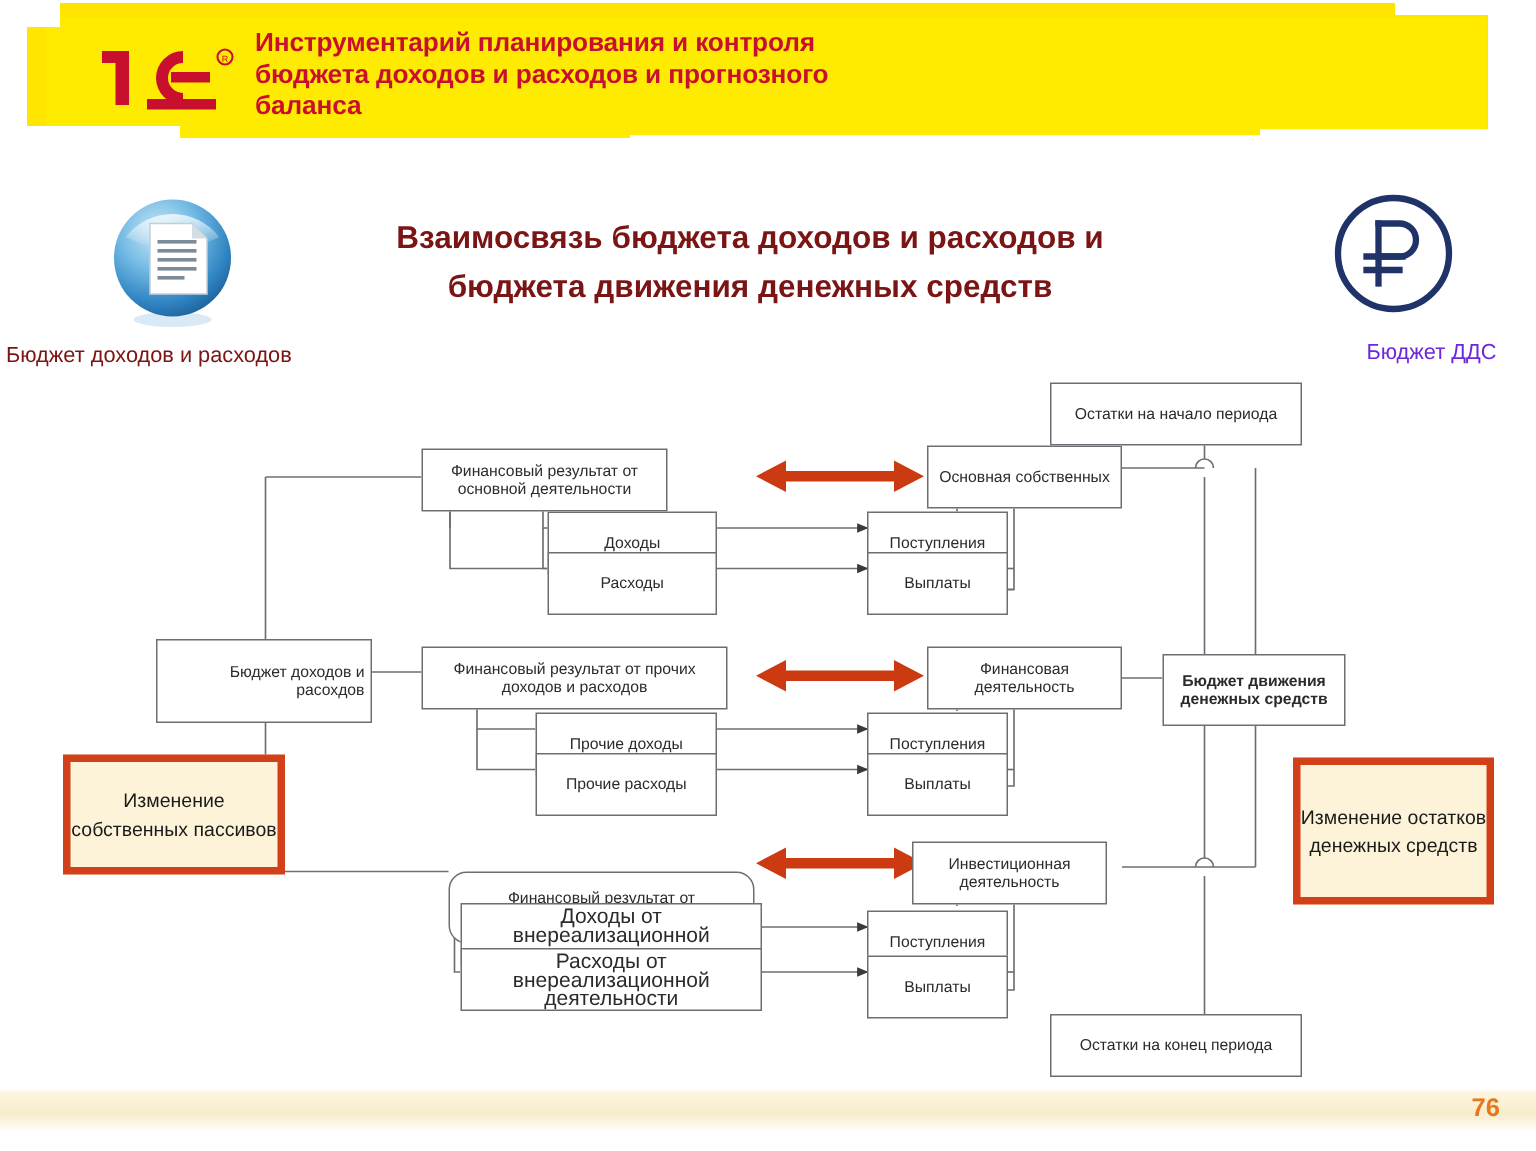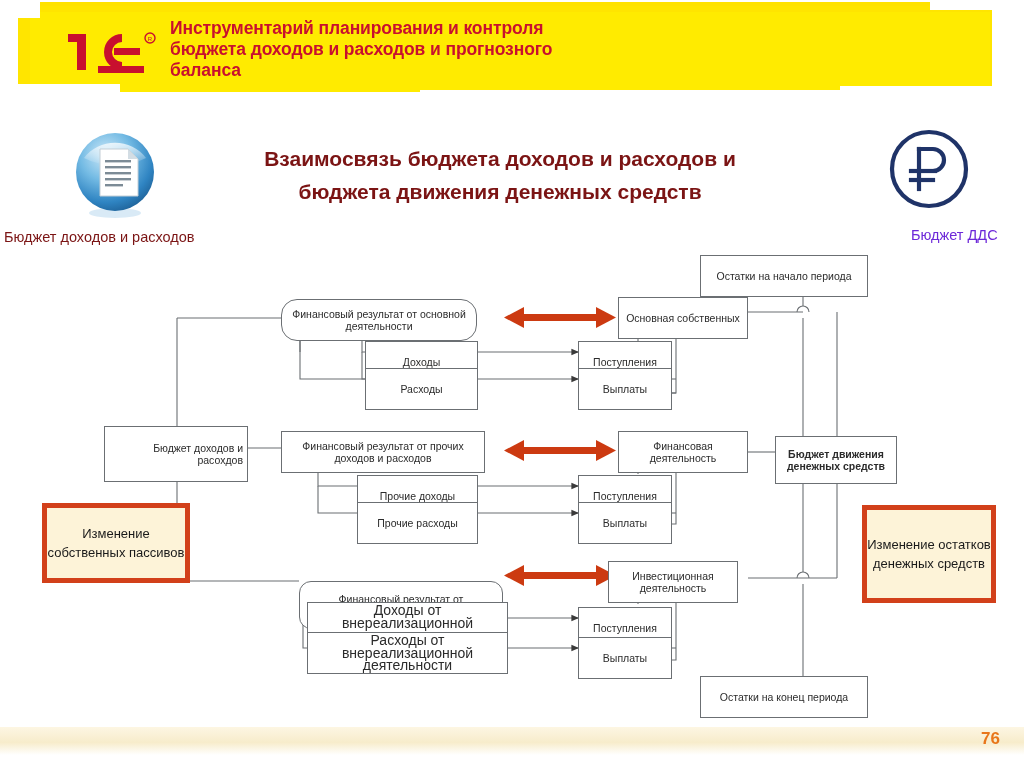--- a/index.html
+++ b/index.html
@@ -238,21 +238,21 @@
       <g>
         <rect x="520" y="572" width="80" height="7"></rect>
         <polygon points="504,575.5 524,565 524,586"></polygon>
         <polygon points="616,575.5 596,565 596,586"></polygon>
       </g>
     </g>
   </svg>
 
   <div class="node" style="left:104px;top:426px;width:144px;height:56px;text-align:right;">Бюджет доходов и расохдов</div>
 
-  <div class="node" style="left:281px;top:299px;width:196px;height:33px;border-radius:16px;">Финансовый результат от основной деятельности</div>
+  <div class="node" style="left:281px;top:299px;width:164px;height:33px;">Финансовый результат от основной деятельности</div>
   <div class="node" style="left:281px;top:431px;width:204px;height:33px;">Финансовый результат от прочих доходов и расходов</div>
   <div class="node" style="left:299px;top:581px;width:204px;height:48px;border-radius:12px;">Финансовый результат от внереализационной дефтельности</div>
 
   <div class="node" style="left:365px;top:341px;width:113px;height:22px;">Доходы</div>
   <div class="node" style="left:365px;top:368px;width:113px;height:22px;">Расходы</div>
 
   <div class="node" style="left:357px;top:475px;width:121px;height:22px;">Прочие доходы</div>
   <div class="node" style="left:357px;top:502px;width:121px;height:22px;">Прочие расходы</div>
 
   <div class="node small" style="left:307px;top:602px;width:201px;height:31px;">Доходы от внереализационной деятельнсти</div>

